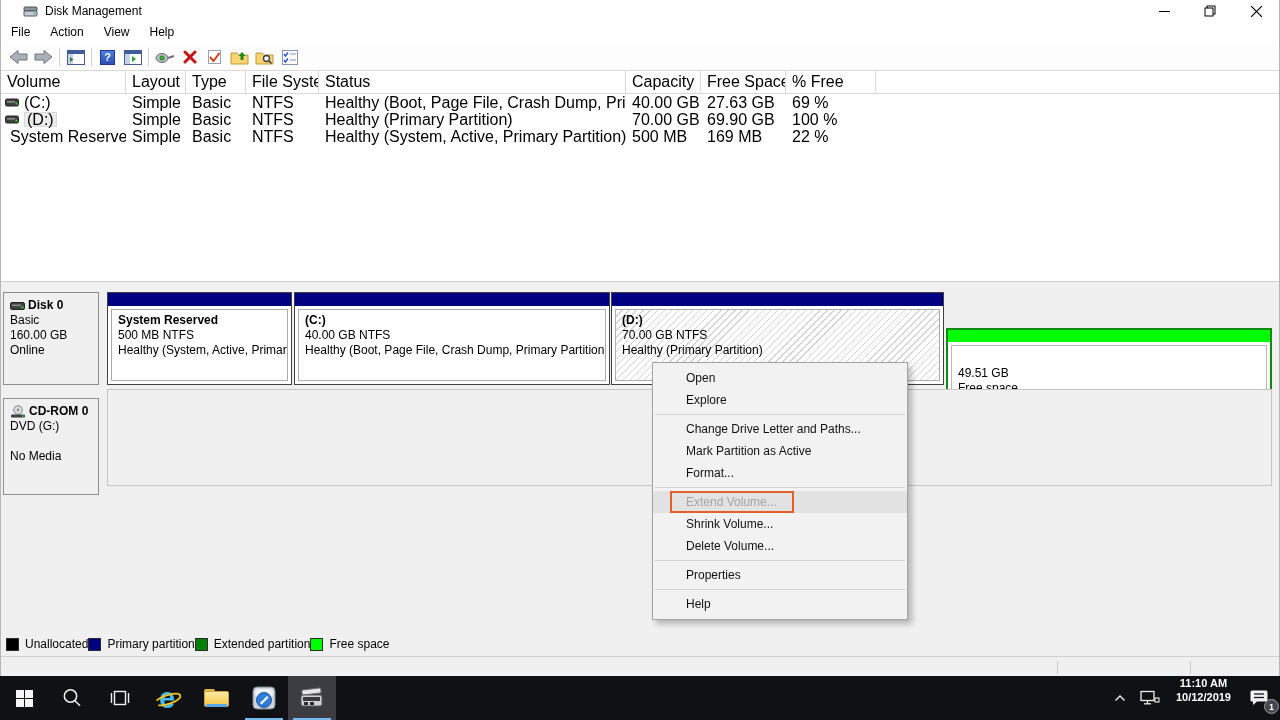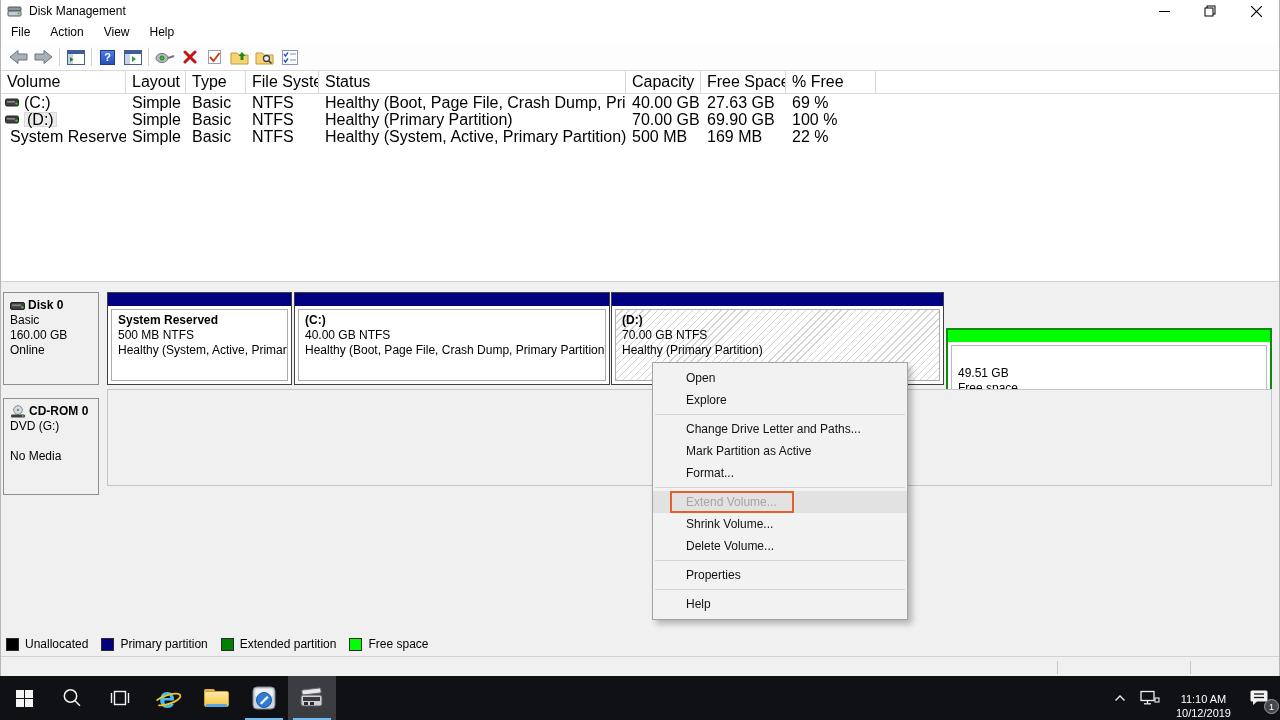--- a/index.html
+++ b/index.html
@@ -5,21 +5,21 @@
   * { margin:0; padding:0; box-sizing:border-box; }
   html,body { width:1280px; height:720px; overflow:hidden; }
   body { font-family:"Liberation Sans", sans-serif; background:#000; }
   .screen { position:relative; width:1280px; height:720px; background:#fff; }
 
   
   .window { position:absolute; left:0; top:0; width:1280px; height:676px; background:#fff;
             border-left:1px solid #b6b6b6; border-right:1px solid #b6b6b6; }
 
   .titlebar { position:absolute; left:0; top:0; right:0; height:22px; background:#fff;
-              display:flex; align-items:center; padding-left:6px;text-align:center; }
+              display:flex; align-items:center; padding-left:22px;text-align:center; }
   .titlebar .title { font-size:12px; color:#000; margin-left:6px; }
   .caption-btns { position:absolute; right:0; top:0; height:22px; display:flex; }
   .cap-btn { width:46px; height:22px; display:flex; align-items:center; justify-content:center; }
 
   .menubar { position:absolute; left:0; top:22px; right:0; height:22px; background:#fff;
              display:flex; font-size:12px; color:#000; }
   .menu-item { padding:3px 10px; }
 
   .toolbar { position:absolute; left:0; top:44px; right:0; height:27px; background:#fdfdfd;
              border-bottom:1px solid #d9d9d9; display:flex; align-items:center; padding-left:5px; }
@@ -49,21 +49,21 @@
   .part .bar { height:13px; background:#000080; }
   .part .pbody { position:absolute; left:3px; right:3px; top:16px; bottom:3px; border:1px solid #ababab;
                  background:#fff; padding:3px 6px; line-height:15px; white-space:nowrap; overflow:hidden; color:#000; }
   .part .pbody .pt { font-weight:bold; }
   .part.selected .pbody { background:repeating-linear-gradient(135deg,#ffffff 0 4px,#d5d5d5 4px 5px); }
   .part.free { border:2px solid #0e8a0e; }
   .part.free .bar { background:#00ff00; height:12px; }
   .part.free .pbody { top:15px; padding-top:20px; border-color:#b9b9b9; }
   .cdtray { position:absolute; border:1px solid #c6c6c6; background:#f0f0f0; }
 
-  .legend { position:absolute; left:5px; top:355px; display:flex; align-items:center; gap:13px; }
+  .legend { position:absolute; left:5px; top:355px; display:flex; align-items:center; }
   .litem { display:flex; align-items:center; gap:6px; color:#000; }
   .lsq { width:13px; height:13px; border:1px solid #2a2a2a; }
   .lsq.c0 { background:#000000; } .lsq.c1 { background:#000080; }
   .lsq.c2 { background:#008000; } .lsq.c3 { background:#00ff00; }
 
   .statusbar { position:absolute; left:0; top:656px; right:0; height:20px; background:#f0f0f0;
                border-top:1px solid #d2d2d2; }
   .ssep { position:absolute; top:4px; width:1px; height:13px; background:#c8c8c8; }
 
   
@@ -86,21 +86,21 @@
   .winlogo div { background:#f5f5f5; }
   .folder { position:relative; width:25px; height:18px; }
   .folder .back { position:absolute; left:0; top:0; width:11px; height:5px; background:#e3b44a; border-radius:2px 2px 0 0; }
   .folder .front { position:absolute; left:0; top:2px; width:25px; height:16px; border-radius:2px;
                    background:linear-gradient(#ffe9a2,#f2c64a); border:1px solid #c9a23a; }
   .folder .lip { position:absolute; left:2px; bottom:0; width:21px; height:3px; background:#5aa7e8; border-radius:1px; }
   .ie { position:relative; width:30px; height:30px; }
   .ie .e { position:absolute; left:6px; top:-1px; font-size:29px; font-weight:bold; color:#45bdf0; }
   .ie .ring { position:absolute; left:1px; top:11px; width:28px; height:11px; border:2px solid #f3c320;
               border-left-color:transparent; border-radius:50%; transform:rotate(-18deg); }
-  .tray { margin-left:auto; display:flex; align-items:flex-end; }
+  .tray { margin-left:auto; display:flex; align-items:flex-start;font-weight:bold; }
   .tray-item { display:flex; align-items:center; justify-content:center; padding:0 7px; height:44px; position:relative; }
   .clock { text-align:center; color:#fff; font-size:11px; line-height:14px; padding:0 9px; }
   .badge { position:absolute; right:1px; bottom:6px; width:15px; height:15px; border-radius:50%;
            background:#46474c; border:1px solid #9c9da1; color:#fff; font-size:9px;
            display:flex; align-items:center; justify-content:center; }
 </style>
 </head>
 <body>
 
 <div class="screen">

